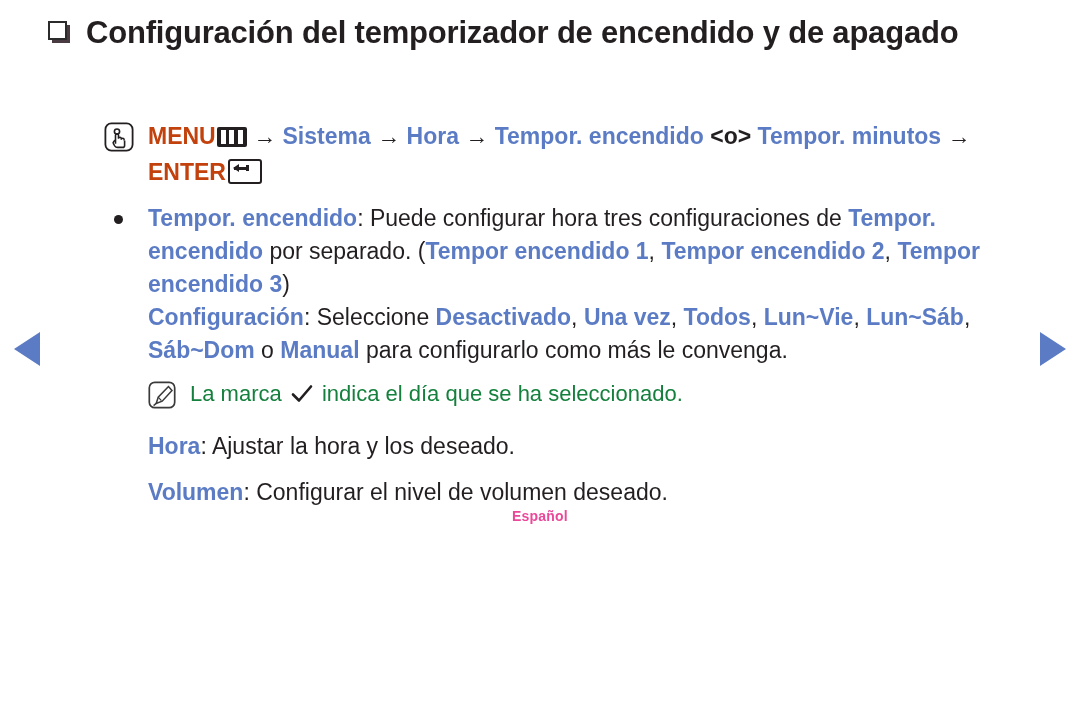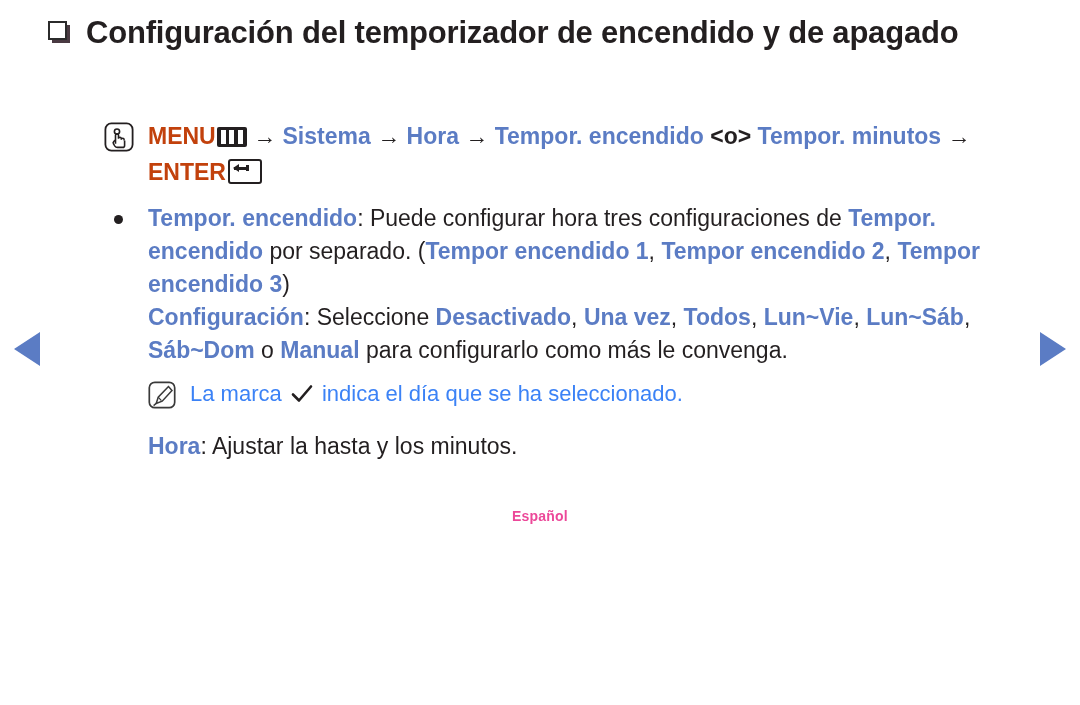--- a/index.html
+++ b/index.html
@@ -200,21 +200,21 @@
   
   .note-row {
     margin-top: 12px;
     padding-left: 44px;
     display: flex;
     align-items: flex-start;
     font-size: 22px;
     line-height: 30px;
   }
   .note-row .note-icon { flex: 0 0 auto; margin-right: 14px; margin-top: 2px; }
-  .note-row .note-text { color: #3b82f6; }
+  .note-row .note-text { color: #15803d; }
 
   .check-glyph {
     display: inline-block;
     width: 22px;
     height: 20px;
     vertical-align: -3px;
     margin: 0 3px;
   }
 
   .line-block {
@@ -304,21 +304,24 @@
       <span class="note-text">
         <span>La marca </span><span class="check-glyph">
           <svg width="22" height="20" viewBox="0 0 22 20">
             <path d="M2 10.5 L8 16.5 L20 2.5" fill="none" stroke="#231f20" stroke-width="2.6" stroke-linecap="round" stroke-linejoin="round"></path>
           </svg>
         </span><span> indica el día que se ha seleccionado.</span>
       </span>
     </div>
 
     <div class="line-block">
-      <span class="blue b">Hora</span><span>: </span><span>Ajustar la hasta y los minutos.</span>
-    </div>
-
+      <span class="blue b">Hora</span><span>: </span><span>Ajustar la hora y los deseado.</span>
+    </div>
+
+    <div class="line-block">
+      <span class="blue b">Volumen</span><span>: </span><span>Configurar el nivel de volumen deseado.</span>
+    </div>
 
   </div>
 
   <div class="footer">Español</div>
 
 </div>
 
 </body></html>

